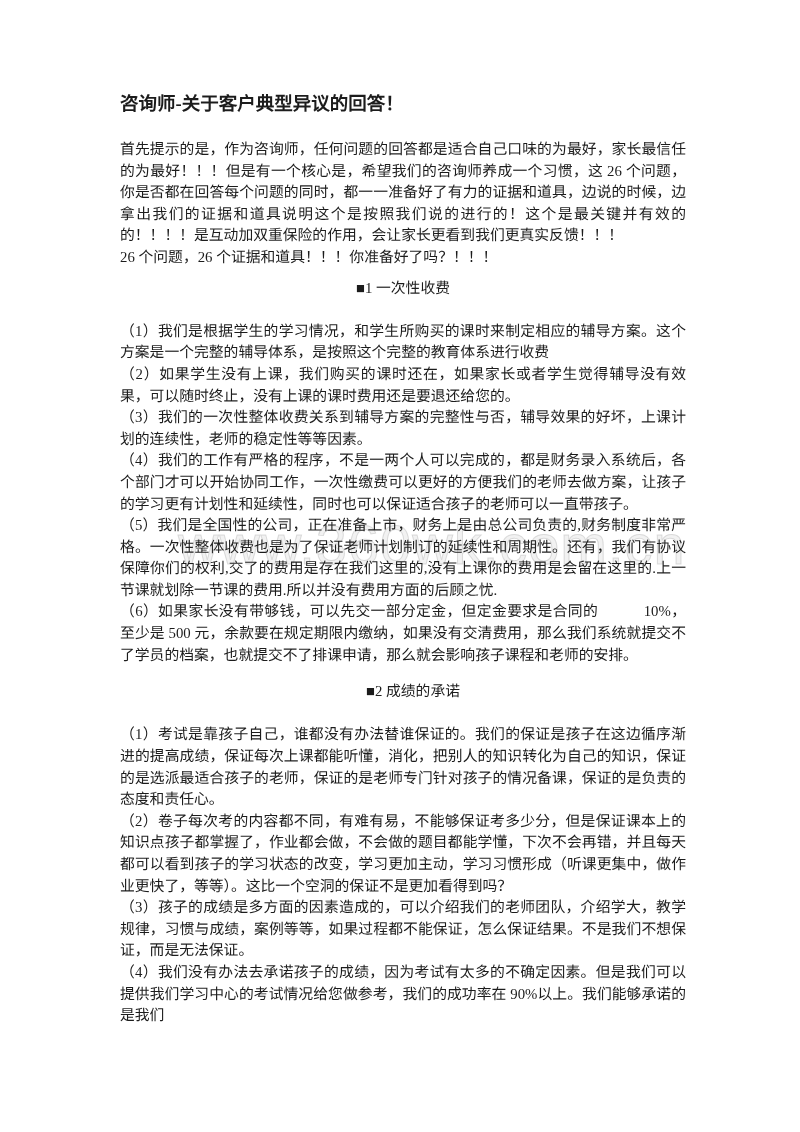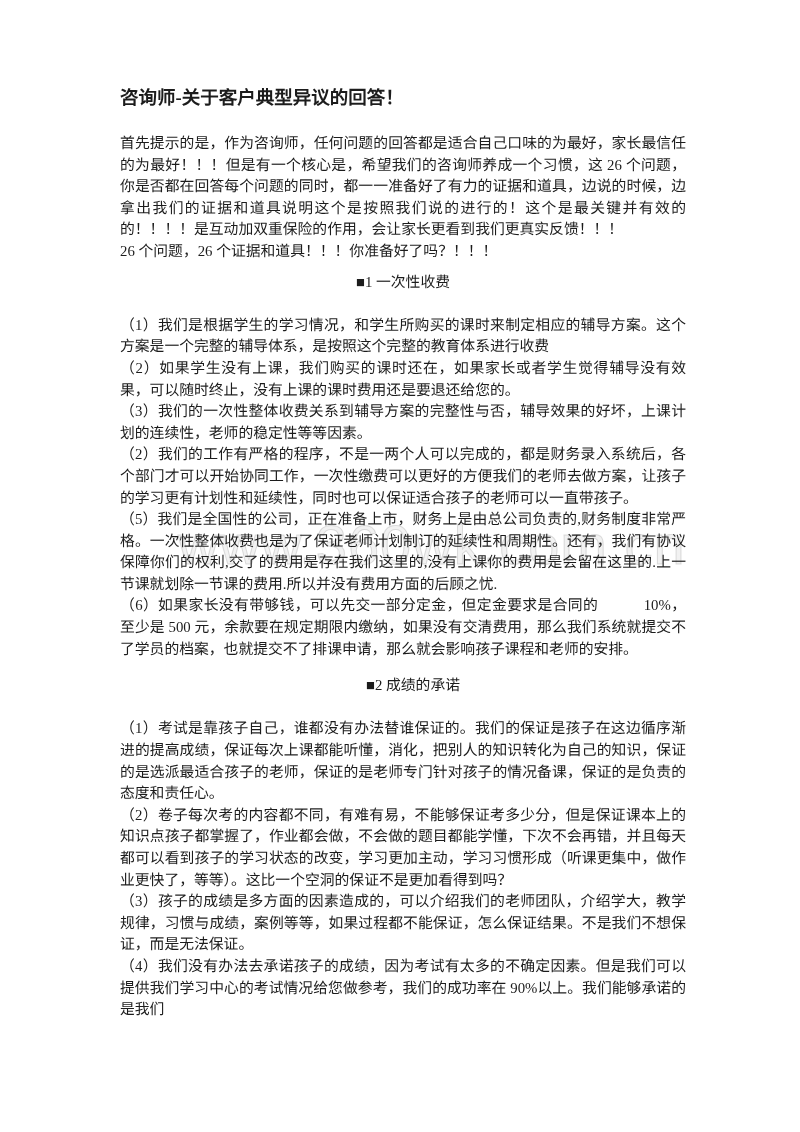--- a/index.html
+++ b/index.html
@@ -29,21 +29,21 @@
     letter-spacing: 1px;
     color: rgba(145, 145, 145, 0.12);
     -webkit-text-stroke: 1px rgba(140, 140, 140, 0.28);
     white-space: nowrap;
     user-select: none;
     pointer-events: none;
   }
   .content {
     position: absolute;
     left: 120px;
-    top: 86px;
+    top: 92px;
     width: 566px;
     font-size: 14.8px;
     line-height: 21.6px;
     text-align: justify;
   }
   .doc-title {
     font-size: 18.5px;
     line-height: 25px;
     font-weight: bold;
     margin: 0 0 22px 0;
@@ -81,21 +81,21 @@
     <p class="para">首先提示的是，作为咨询师，任何问题的回答都是适合自己口味的为最好，家长最信任的为最好！！！但是有一个核心是，希望我们的咨询师养成一个习惯，这 26 个问题，你是否都在回答每个问题的同时，都一一准备好了有力的证据和道具，边说的时候，边拿出我们的证据和道具说明这个是按照我们说的进行的！这个是最关键并有效的的！！！！是互动加双重保险的作用，会让家长更看到我们更真实反馈！！！</p>
 
     <p class="para gap-after">26 个问题，26 个证据和道具！！！你准备好了吗？！！！</p>
 
     <h2 class="section-heading">■1  一次性收费</h2>
 
 
     <p class="para">（1）我们是根据学生的学习情况，和学生所购买的课时来制定相应的辅导方案。这个方案是一个完整的辅导体系，是按照这个完整的教育体系进行收费</p>
     <p class="para">（2）如果学生没有上课，我们购买的课时还在，如果家长或者学生觉得辅导没有效果，可以随时终止，没有上课的课时费用还是要退还给您的。</p>
     <p class="para">（3）我们的一次性整体收费关系到辅导方案的完整性与否，辅导效果的好坏，上课计划的连续性，老师的稳定性等等因素。</p>
-    <p class="para">（2）我们的工作有严格的程序，不是一两个人可以完成的，都是财务录入系统后，各个部门才可以开始协同工作，一次性缴费可以更好的方便我们的老师去做方案，让孩子的学习更有计划性和延续性，同时也可以保证适合孩子的老师可以一直带孩子。</p>
+    <p class="para">（4）我们的工作有严格的程序，不是一两个人可以完成的，都是财务录入系统后，各个部门才可以开始协同工作，一次性缴费可以更好的方便我们的老师去做方案，让孩子的学习更有计划性和延续性，同时也可以保证适合孩子的老师可以一直带孩子。</p>
     <p class="para">（5）我们是全国性的公司，正在准备上市，财务上是由总公司负责的,财务制度非常严格。一次性整体收费也是为了保证老师计划制订的延续性和周期性。还有，我们有协议保障你们的权利,交了的费用是存在我们这里的,没有上课你的费用是会留在这里的.上一节课就划除一节课的费用.所以并没有费用方面的后顾之忧.</p>
     <p class="para">（6）如果家长没有带够钱，可以先交一部分定金，但定金要求是合同的　　　10%，至少是 500 元，余款要在规定期限内缴纳，如果没有交清费用，那么我们系统就提交不了学员的档案，也就提交不了排课申请，那么就会影响孩子课程和老师的安排。</p>
 
     <h2 class="section-heading gap-before">■2 成绩的承诺</h2>
 
     <p class="para">（1）考试是靠孩子自己，谁都没有办法替谁保证的。我们的保证是孩子在这边循序渐进的提高成绩，保证每次上课都能听懂，消化，把别人的知识转化为自己的知识，保证的是选派最适合孩子的老师，保证的是老师专门针对孩子的情况备课，保证的是负责的态度和责任心。</p>
     <p class="para">（2）卷子每次考的内容都不同，有难有易，不能够保证考多少分，但是保证课本上的知识点孩子都掌握了，作业都会做，不会做的题目都能学懂，下次不会再错，并且每天都可以看到孩子的学习状态的改变，学习更加主动，学习习惯形成（听课更集中，做作业更快了，等等）。这比一个空洞的保证不是更加看得到吗？</p>
     <p class="para">（3）孩子的成绩是多方面的因素造成的，可以介绍我们的老师团队，介绍学大，教学规律，习惯与成绩，案例等等，如果过程都不能保证，怎么保证结果。不是我们不想保证，而是无法保证。</p>
     <p class="para">（4）我们没有办法去承诺孩子的成绩，因为考试有太多的不确定因素。但是我们可以提供我们学习中心的考试情况给您做参考，我们的成功率在 90%以上。我们能够承诺的是我们</p>
 

